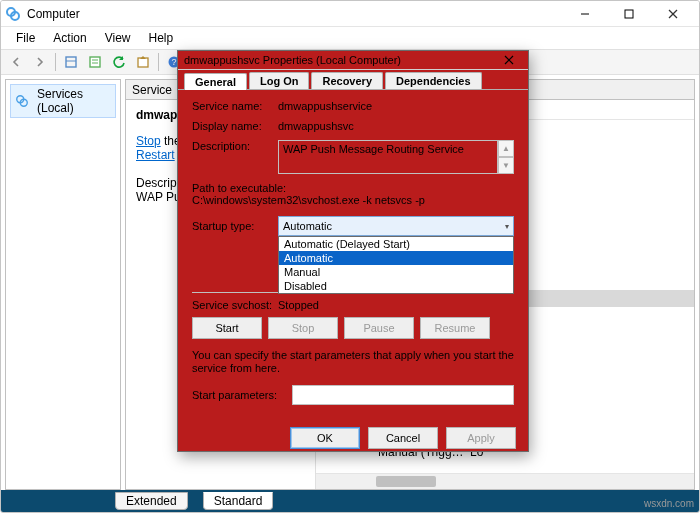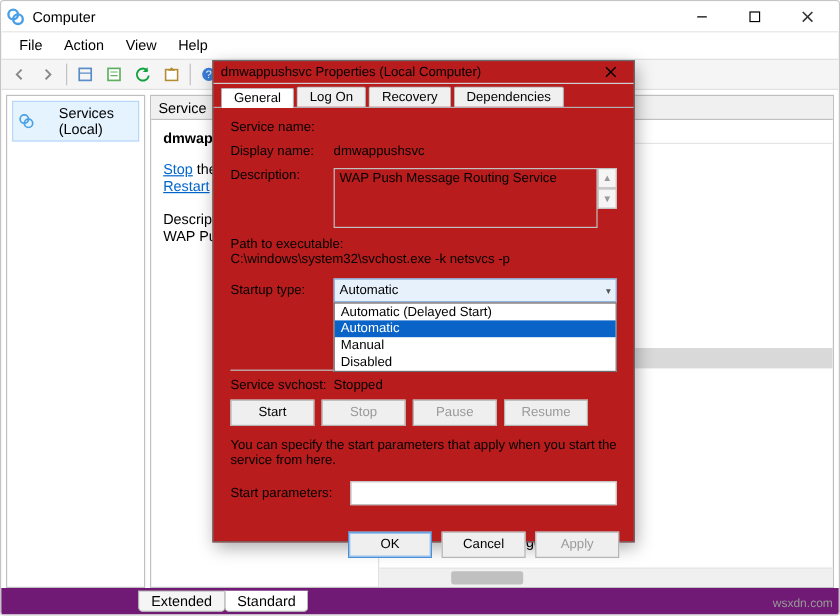--- a/index.html
+++ b/index.html
@@ -39,21 +39,21 @@
     border: 1px solid transparent; background: #f5f5f5; border-radius: 2px;
   }
   .tbsep { width: 1px; height: 18px; background: #c0c0c0; margin: 0 2px; }
   .client { position: relative; height: calc(100% - 74px - 22px); display: flex; }
   .treepane {
     width: 116px; border: 1px solid #c0c0c0; margin: 4px 0 0 4px; background: #fff;
     overflow: hidden;
   }
   .treeitem {
     margin: 4px; padding: 2px 4px; border: 1px solid #b8d6fb; background: #e5f3ff;
-    display: flex; align-items: center; gap: 20px; font-size: 12px;
+    display: flex; align-items: center; gap: 8px; font-size: 12px;
   }
   .mainpane {
     flex: 1; margin: 4px 4px 0 4px; border: 1px solid #c0c0c0; background: #fff;
     position: relative; display: flex; flex-direction: column;
   }
   .hdr1 {
     height: 20px; background: #f0f0f0; border-bottom: 1px solid #c0c0c0;
     display: flex; align-items: center; padding-left: 6px; font-size: 12px;
   }
   .detail-area { flex: 1; display: flex; overflow: hidden; }
@@ -77,22 +77,22 @@
   .gridbody { flex: 1; overflow: hidden; font-size: 12px; position: relative; }
   .row { height: 17px; display: flex; padding-left: 0; }
   .row.sel { background: #d9d9d9; }
   .row div { white-space: nowrap; overflow: hidden; padding: 0 6px; display: flex; align-items: center; }
   .gridscroll { height: 16px; border-top: 1px solid #e5e5e5; background: #f0f0f0; position: relative; }
   .gridscroll::before {
     content: ""; position: absolute; left: 60px; width: 60px; top: 2px; bottom: 2px;
     background: #c0c0c0; border-radius: 2px;
   }
   .bottomtabs {
-    height: 22px; display: flex; align-items: center; padding-left: 114px; gap: 0;
-    background: #701a75;
+    height: 22px; display: flex; align-items: center; padding-left: 114px; gap: 16px;
+    background: #0c4a6e;
   }
   .tab {
     border: 1px solid #b0b0b0; border-top-left-radius: 0; border-top-right-radius: 0;
     border-bottom-left-radius: 4px; border-bottom-right-radius: 4px;
     padding: 1px 10px; font-size: 12px; background: #f5f5f5; margin-right: -1px;
   }
   .tab.active { background: #fff; border-top: 1px solid #fff; }
   .watermark { position: absolute; right: 6px; bottom: 4px; font-size: 10px; color: #999; pointer-events: none; }
 
   
@@ -100,34 +100,34 @@
     position: absolute; left: 177px; top: 50px; width: 352px; height: 402px;
     background: #b91c1c; border: 1px solid #6b6b6b; box-shadow: 2px 5px 14px rgba(0,0,0,.35);
     display: flex; flex-direction: column; z-index: 50;
     font-size: 11px;
   }
   .dlg-titlebar {
     height: 24px; display: flex; align-items: center; padding: 0 6px;
     border-bottom: 1px solid #d0d0d0;
   }
   .dlg-close { width: 26px; height: 18px; display: inline-flex; align-items: center; justify-content: center; }
-  .tabstrip { display: flex; padding: 2px 4px 0 6px; border-bottom: 1px solid #b0b0b0; height: 22px; }
+  .tabstrip { display: flex; padding: 2px 4px 0 6px; border-bottom: 1px solid #b0b0b0; height: 22px; font-weight: bold; }
   .dlg-tab {
     padding: 2px 10px; border: 1px solid #b0b0b0; border-bottom: none;
     border-top-left-radius: 2px; border-top-right-radius: 2px;
     background: #f0f0f0; margin-right: 2px; font-size: 11px;
   }
   .dlg-tab.active { background: #fff; position: relative; top: 1px; }
   .dlg-body { flex: 1; padding: 10px 14px 6px 14px; }
   .fldrow { display: flex; align-items: center; margin-bottom: 8px; }
   .fldrow.tall { align-items: flex-start; }
   .fldlabel { width: 86px; }
   .fldval { flex: 1; }
   .descbox {
-    flex: 1; height: 50px; border: 1px solid #c0c0c0; padding: 2px 4px;
+    flex: 1; height: 34px; border: 1px solid #c0c0c0; padding: 2px 4px;
     font-size: 11px; overflow: hidden; display: flex; align-items: flex-start;
   }
   .descscroll { width: 16px; height: 34px; display: flex; flex-direction: column; }
   .descscroll span { flex: 1; display: flex; align-items: center; justify-content: center;
     border: 1px solid #c0c0c0; background: #f5f5f5; color: #999; font-size: 8px; }
   .combo {
     position: relative; flex: 1;
   }
   .combo-ctl {
     height: 20px; border: 1px solid #7aa7d8; background: #e7f1fc;
@@ -422,20 +422,21 @@
   <div class="tabstrip">
     <div class="dlg-tab active">General</div>
     <div class="dlg-tab">Log On</div>
     <div class="dlg-tab">Recovery</div>
     <div class="dlg-tab">Dependencies</div>
   </div>
 
   <div class="dlg-body">
     <div class="fldrow">
       <div class="fldlabel">Service name:</div>
+      <div class="fldval">dmwappushservice</div>
     </div>
     <div class="fldrow">
       <div class="fldlabel">Display name:</div>
       <div class="fldval">dmwappushsvc</div>
     </div>
     <div class="fldrow tall">
       <div class="fldlabel">Description:</div>
       <div class="descbox">
         <span>WAP Push Message Routing Service</span>
       </div>

